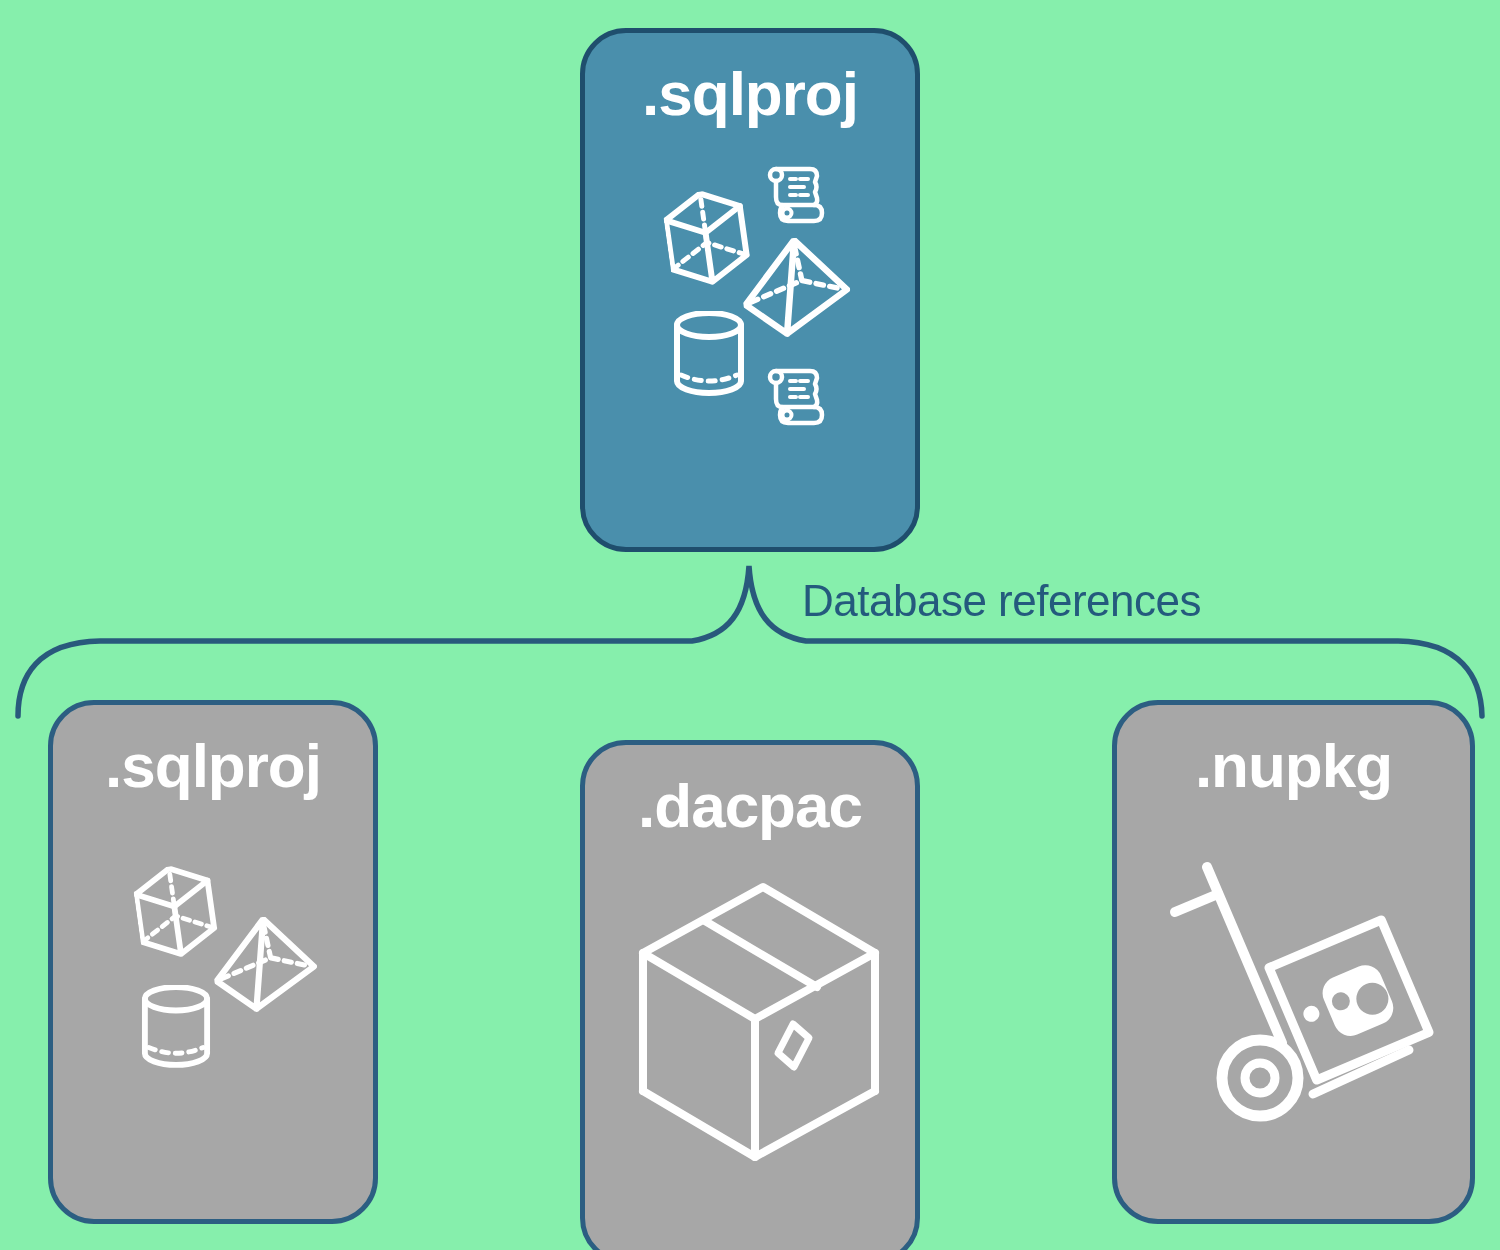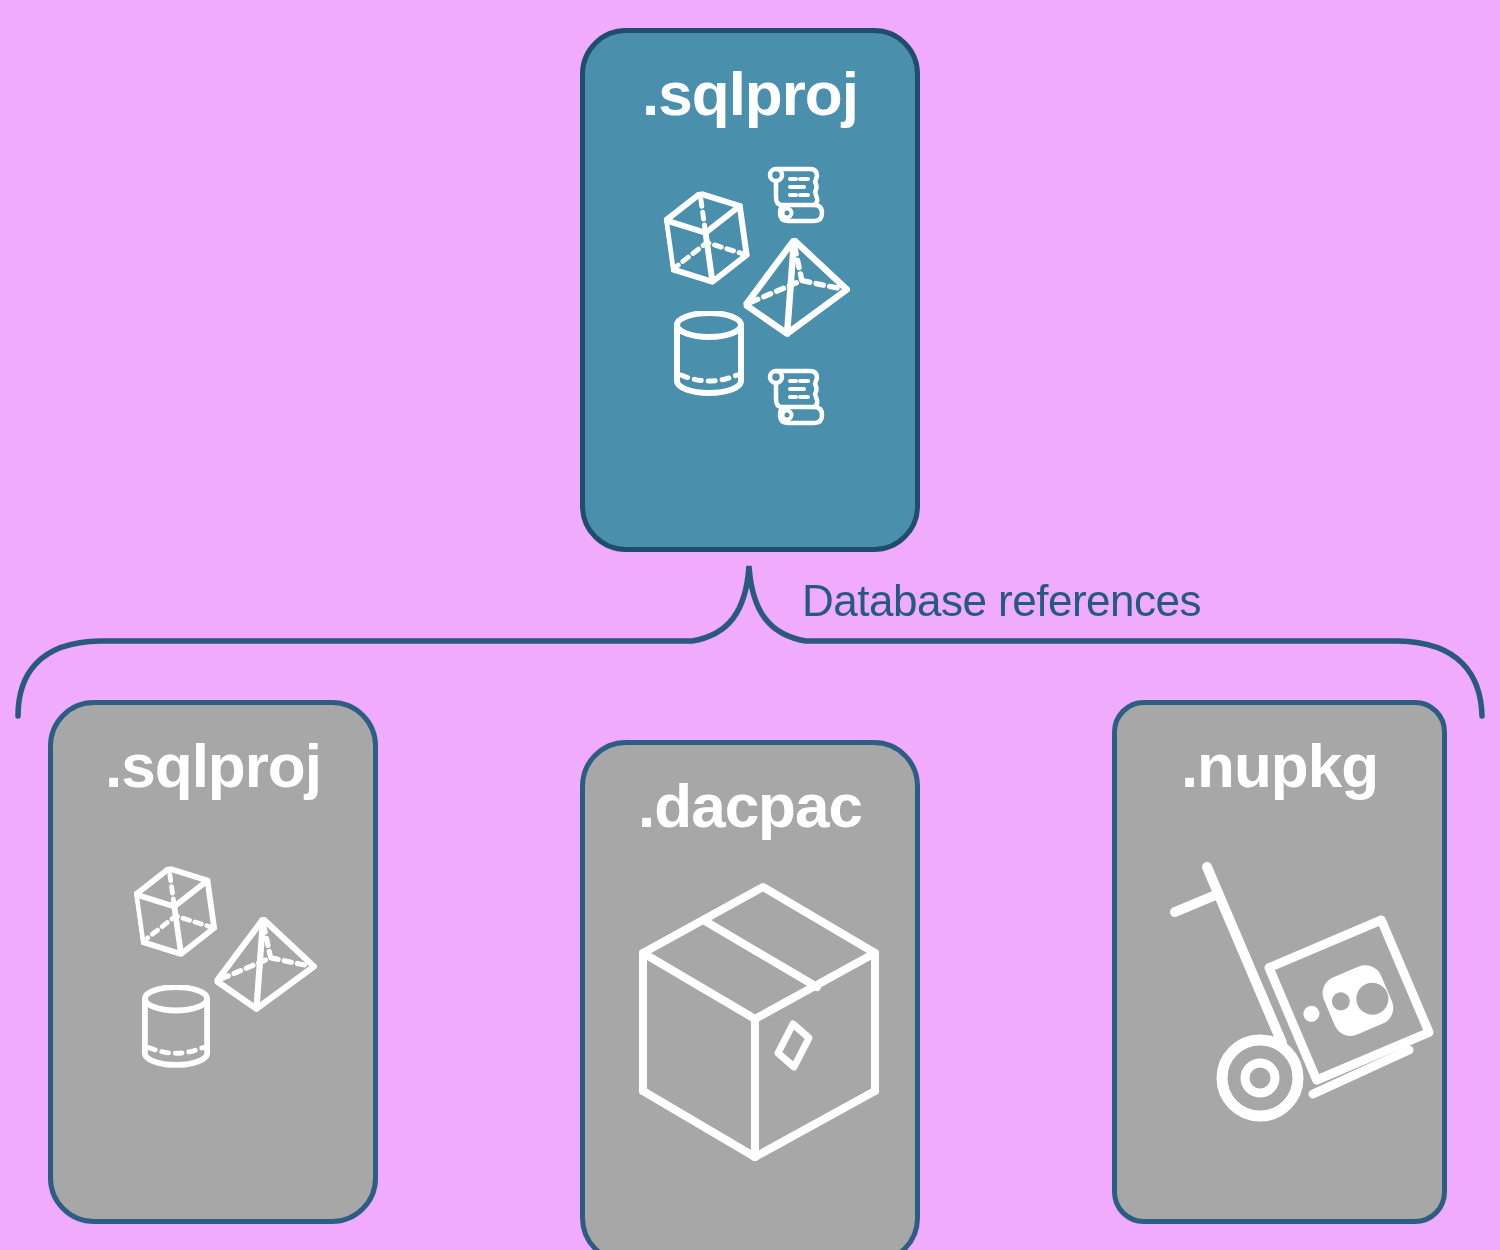--- a/index.html
+++ b/index.html
@@ -1,19 +1,19 @@
 <!DOCTYPE html>
 <html><head>
 <meta charset="utf-8">
 <style>
   * { margin:0; padding:0; box-sizing:border-box; }
   html,body { background:#fff; }
   body { font-family:"Liberation Sans", sans-serif; }
   .canvas {
-    position:relative; width:1500px; height:1250px; background:#f0abfc; overflow:hidden;
+    position:relative; width:1500px; height:1250px; background:#86efac; overflow:hidden;
   }
   .node {
     position:absolute; border-radius:46px;
   }
   .node.primary {
     background:#4A8FAC; border:5px solid #1F4E6D;
   }
   .node.secondary {
     background:#A7A7A7; border:5px solid #2C5E82;
   }
@@ -136,20 +136,20 @@
       </svg>
   </div>
 
   <div class="node secondary" style="left:580px; top:700px; width:340px; height:524px;margin-top:40px;">
     <div class="node-title">.dacpac</div>
     <svg class="icon" style="left:25px; top:130px;" width="300" height="300">
         <use href="#sym-package"></use>
       </svg>
   </div>
 
-  <div class="node secondary" style="left:1112px; top:700px; width:335px; height:524px;border-radius:32px;">
+  <div class="node secondary" style="left:1112px; top:700px; width:363px; height:524px;">
     <div class="node-title">.nupkg</div>
     <svg class="icon" style="left:38px; top:140px;" width="320" height="300">
         <use href="#sym-handtruck"></use>
       </svg>
   </div>
 
 </div>
 
 </body></html>

